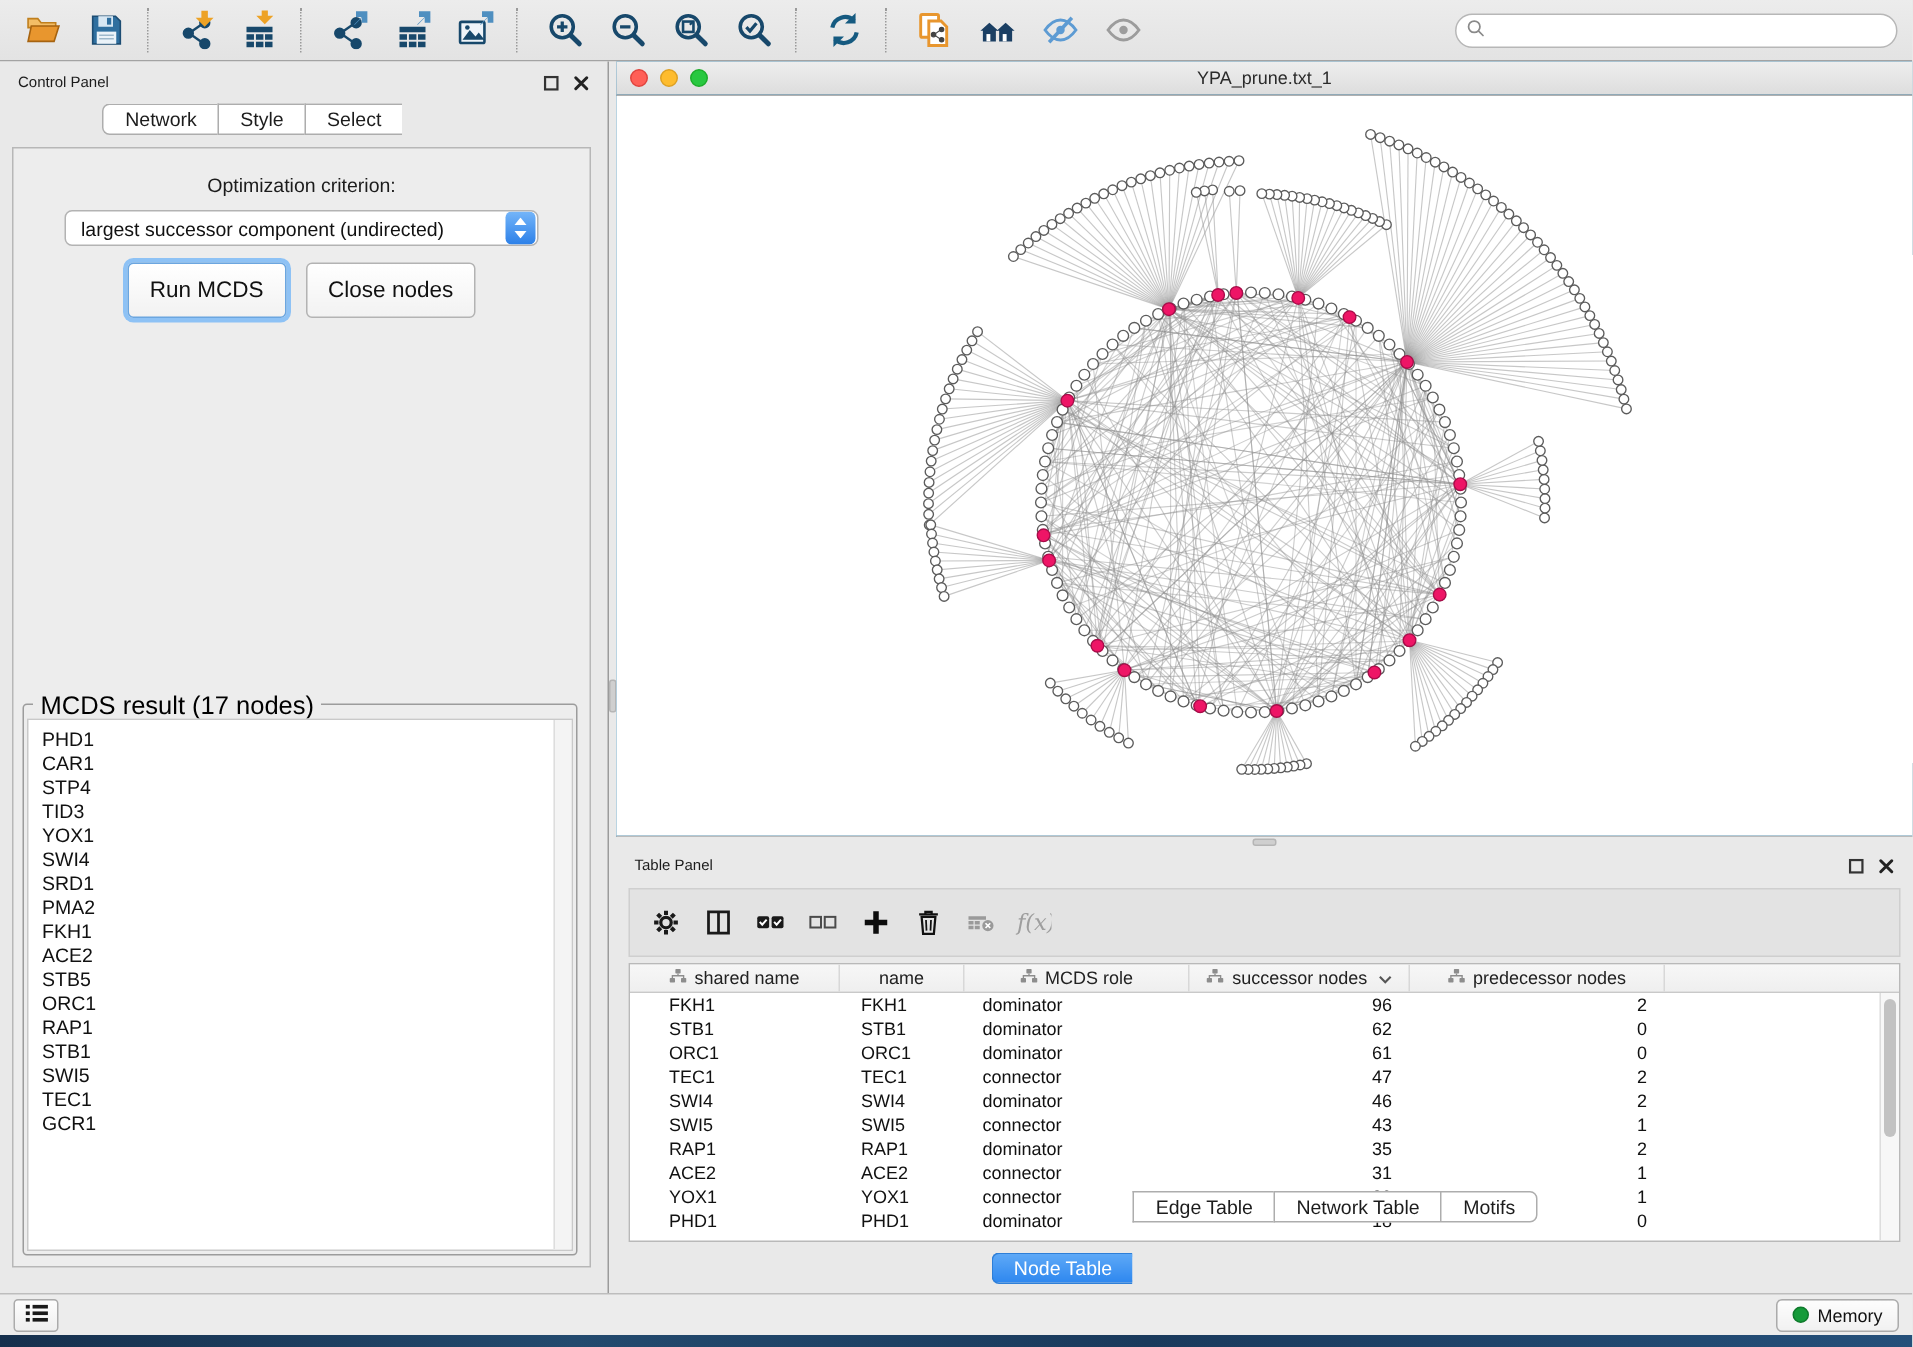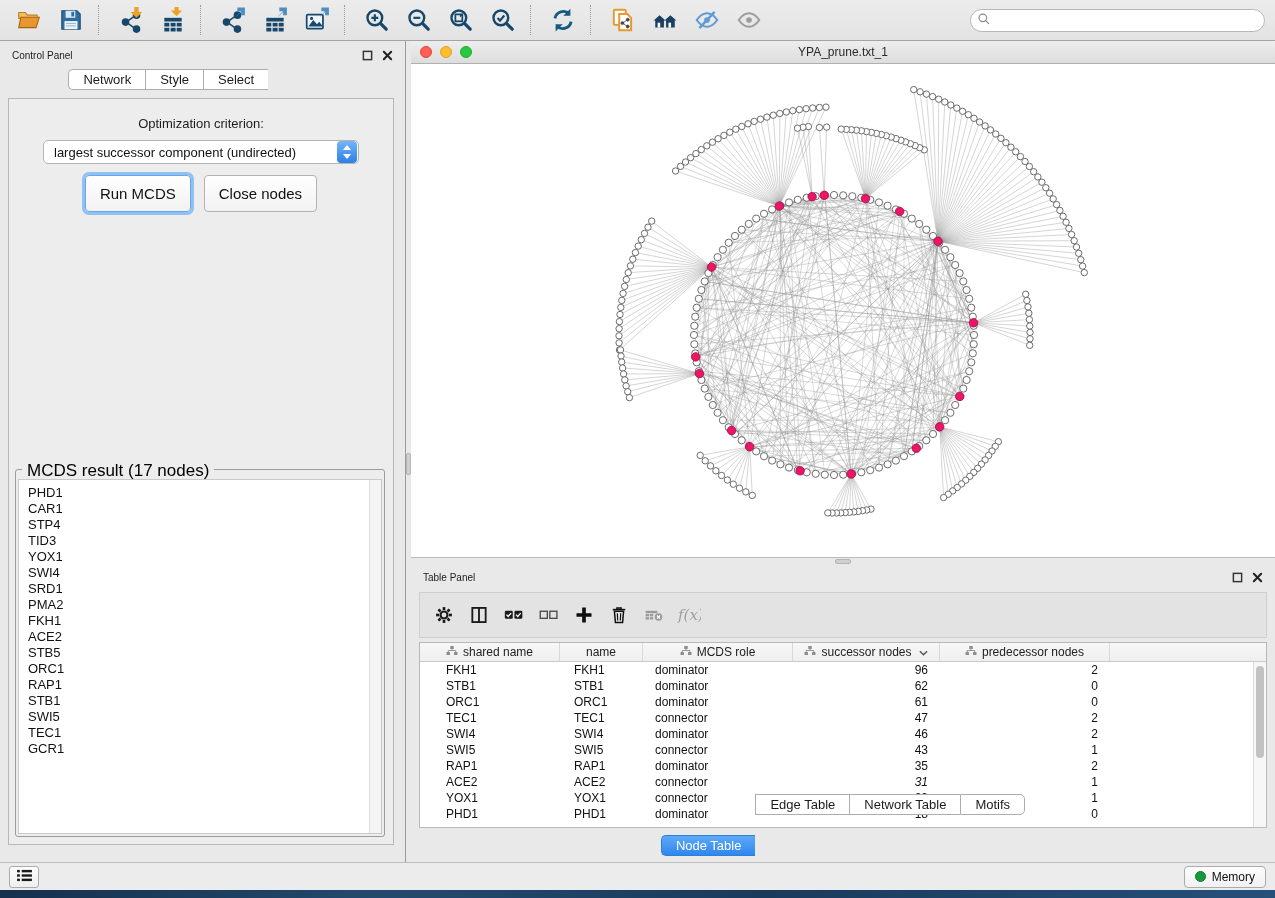--- a/index.html
+++ b/index.html
@@ -1292,21 +1292,21 @@
             <div class="td" style="width: 140px; padding: 0px 0px 0px 26px;">RAP1</div>
             <div class="td" style="width: 83px; padding: 0px 0px 0px 14px;">RAP1</div>
             <div class="td" style="width: 150px; padding: 0px 0px 0px 12px;">dominator</div>
             <div class="td num" style="width: 147px; padding: 0px 12px 0px 0px;">35</div>
             <div class="td num" style="width: 170px; padding: 0px 12px 0px 0px;">2</div>
           </div>
           <div class="tr">
             <div class="td" style="width: 140px; padding: 0px 0px 0px 26px;">ACE2</div>
             <div class="td" style="width: 83px; padding: 0px 0px 0px 14px;">ACE2</div>
             <div class="td" style="width: 150px; padding: 0px 0px 0px 12px;">connector</div>
-            <div class="td num" style="width: 147px; padding: 0px 12px 0px 0px; font-style: italic;">31</div>
+            <div class="td num" style="width: 147px; padding: 0px 12px 0px 0px;">31</div>
             <div class="td num" style="width: 170px; padding: 0px 12px 0px 0px;">1</div>
           </div>
           <div class="tr">
             <div class="td" style="width: 140px; padding: 0px 0px 0px 26px;">YOX1</div>
             <div class="td" style="width: 83px; padding: 0px 0px 0px 14px;">YOX1</div>
             <div class="td" style="width: 150px; padding: 0px 0px 0px 12px;">connector</div>
             <div class="td num" style="width: 147px; padding: 0px 12px 0px 0px;">29</div>
             <div class="td num" style="width: 170px; padding: 0px 12px 0px 0px;">1</div>
           </div>
           <div class="tr">

